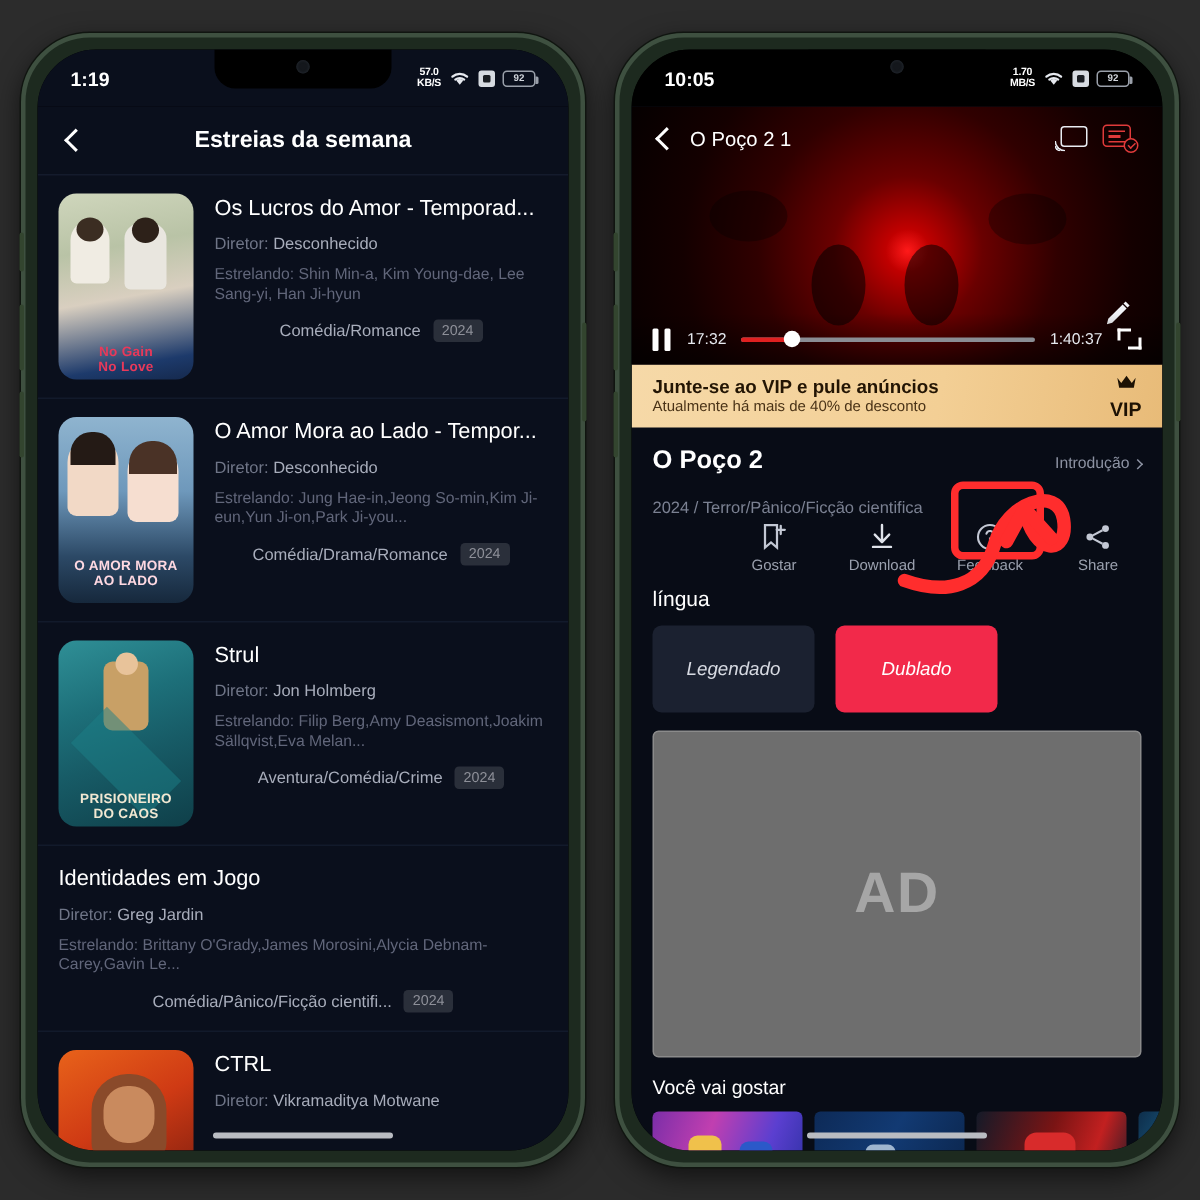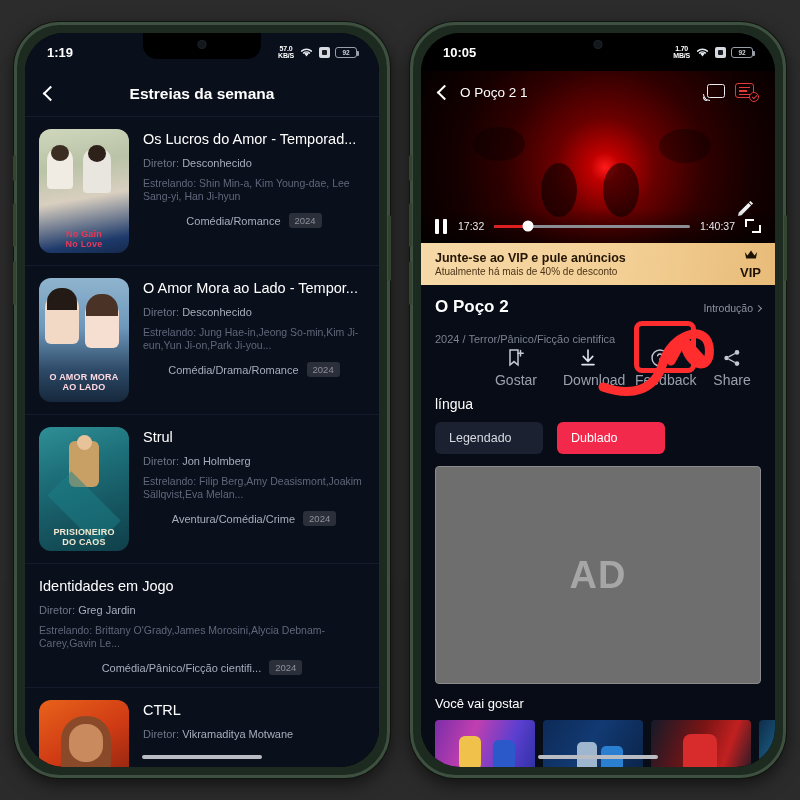--- a/index.html
+++ b/index.html
@@ -191,31 +191,31 @@
   .vip-right { display: flex; align-items: center; gap: 5px; color: #1d1204; font-weight: bold; font-size: 13px; flex-direction: column; }
   .crown { width: 14px; height: 11px; position: relative; }
 
   .detail { padding: 12px 14px 0 14px; }
   .d-top { display: flex; align-items: baseline; justify-content: space-between; }
   .d-title { color: #fff; font-size: 17px; font-weight: bold; }
   .d-intro { color: #8d93a3; font-size: 10.5px; display: flex; align-items: center; gap: 3px; }
   .chev-r { width: 5px; height: 5px; border-top: 1.4px solid #8d93a3; border-right: 1.4px solid #8d93a3; transform: rotate(45deg); }
   .d-meta { color: #7b8192; font-size: 11px; margin-top: 16px; }
   .d-actions { display: flex; justify-content: flex-end; gap: 22px; margin-top: 2px; padding-right: 4px; }
-  .act { width: 50px; text-align: center; color: #9aa0ae; font-size: 14px; }
+  .act { width: 50px; text-align: center; color: #9aa0ae; font-size: 10px; }
   .act .g { height: 22px; display: flex; align-items: center; justify-content: center; margin-bottom: 3px; }
   .hl-box {
     position: absolute; left: 213px; top: 36px; width: 62px; height: 52px;
     border: 5px solid #ff2d2d; border-radius: 8px; pointer-events: none;
   }
   .d-langtitle { color: #fff; font-size: 14px; margin-top: 8px; }
   .langs { display: flex; gap: 14px; margin-top: 10px; padding-bottom: 12px; }
   .lang-btn {
-    min-width: 108px; text-align: left; padding: 9px 14px; border-radius: 6px;
-    font-size: 12.5px; color: #d7dae2; background: #1b2130;
+    min-width: 108px; text-align: center; padding: 22px 14px; border-radius: 6px;
+    font-size: 12.5px; color: #d7dae2; background: #1b2130; font-style: italic;
   }
   .lang-btn.active { background: #f2294a; color: #fff; }
 
   .adbox {
     margin: 0 14px; height: 218px; background: #6e6e6e;
     border: 1px solid #8b8b8b; border-radius: 4px;
     display: flex; align-items: center; justify-content: center;
   }
   .adbox span { color: #a6a6a6; font-size: 38px; font-weight: bold; letter-spacing: 1px; }
 

